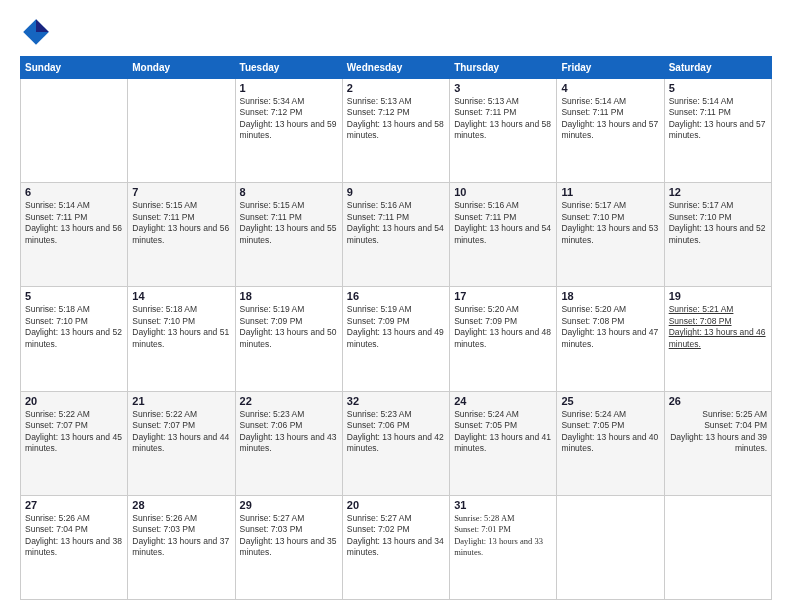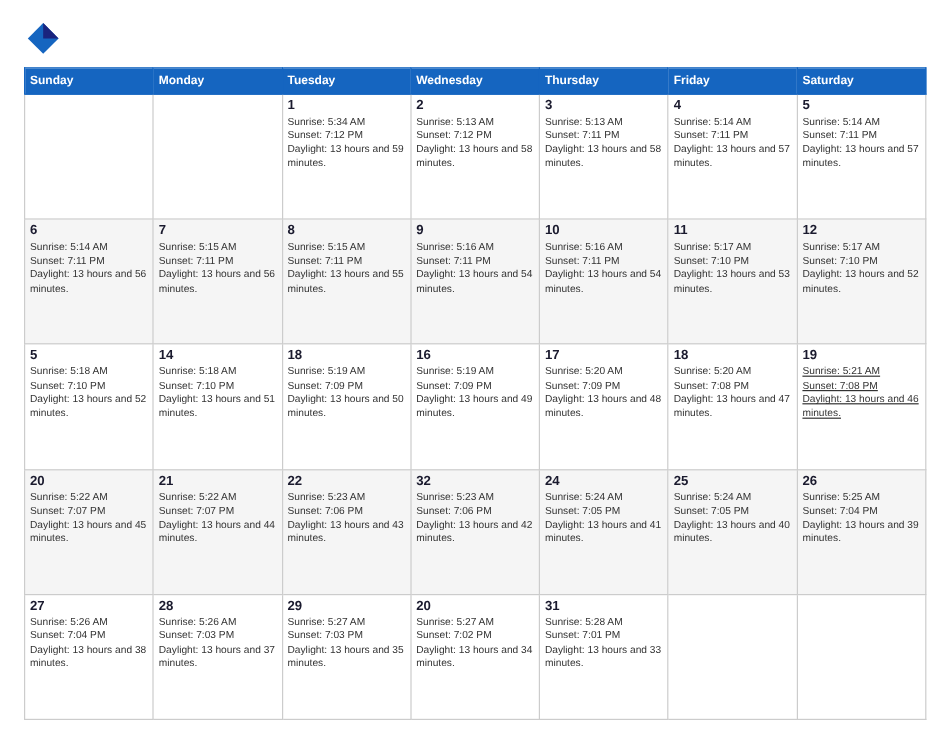--- a/index.html
+++ b/index.html
@@ -292,21 +292,21 @@
 Daylight: 13 hours and 41 minutes.</div>
           </td>
           <td>
             <span class="day-num">25</span>
             <div class="day-info" style="white-space: pre-line;">Sunrise: 5:24 AM
 Sunset: 7:05 PM
 Daylight: 13 hours and 40 minutes.</div>
           </td>
           <td>
             <span class="day-num">26</span>
-            <div class="day-info" style="white-space: pre-line;">Sunrise: 5:25 AM
+            <div class="day-info" style="white-space: pre-line; text-align: right;">Sunrise: 5:25 AM
 Sunset: 7:04 PM
 Daylight: 13 hours and 39 minutes.</div>
           </td>
         </tr>
         <tr>
           <td>
             <span class="day-num">27</span>
             <div class="day-info" style="white-space: pre-line;">Sunrise: 5:26 AM
 Sunset: 7:04 PM
 Daylight: 13 hours and 38 minutes.</div>
@@ -324,21 +324,21 @@
 Daylight: 13 hours and 35 minutes.</div>
           </td>
           <td>
             <span class="day-num">20</span>
             <div class="day-info" style="white-space: pre-line;">Sunrise: 5:27 AM
 Sunset: 7:02 PM
 Daylight: 13 hours and 34 minutes.</div>
           </td>
           <td>
             <span class="day-num">31</span>
-            <div class="day-info" style="white-space: pre-line;">Sunrise: 5:28 AM
+            <div class="day-info" style="white-space: pre-line; font-family: Liberation Serif, serif;">Sunrise: 5:28 AM
 Sunset: 7:01 PM
 Daylight: 13 hours and 33 minutes.</div>
           </td>
           <td class="empty"></td>
           <td class="empty"></td>
         </tr>
       </tbody>
   </table>
 </div>
 

